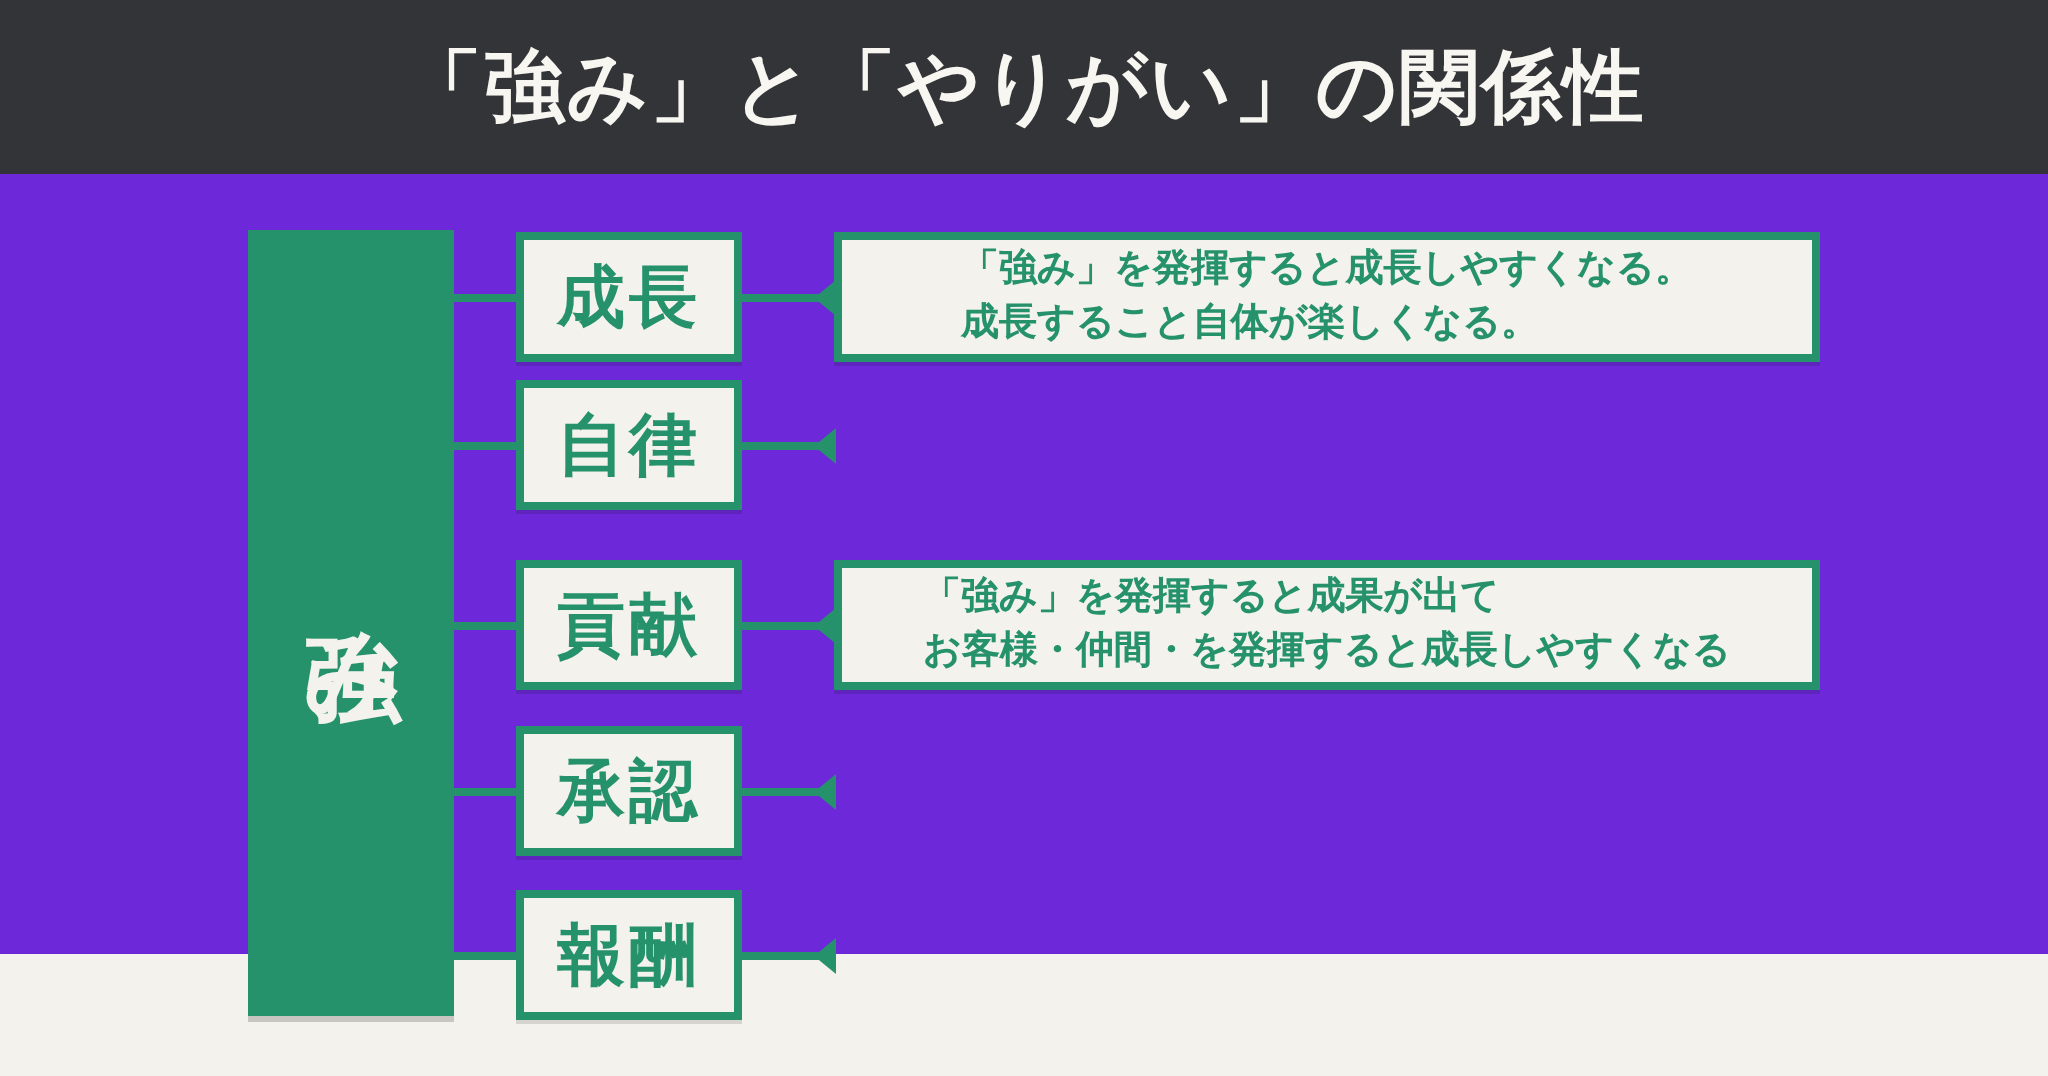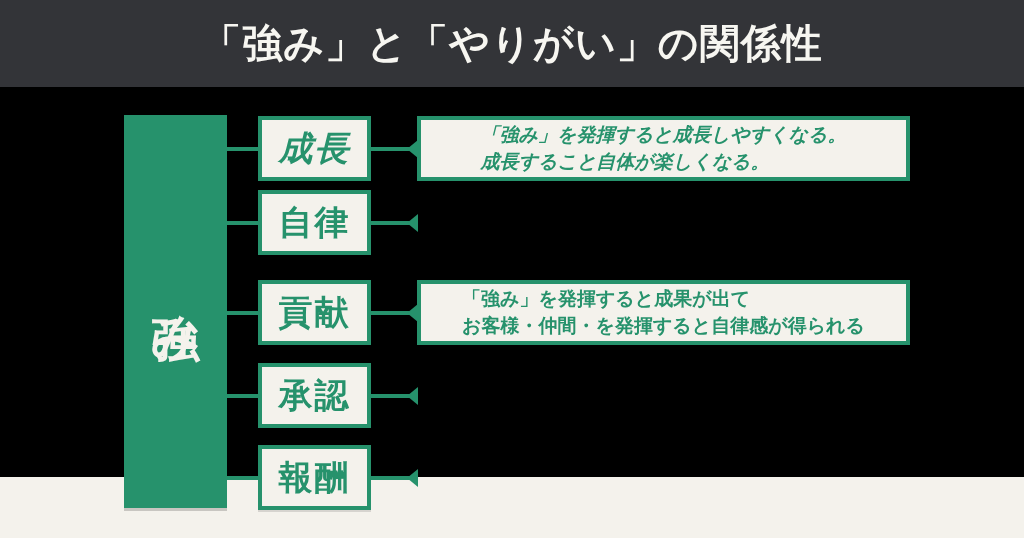--- a/index.html
+++ b/index.html
@@ -5,21 +5,21 @@
   html, body { margin: 0; padding: 0; }
   body {
     width: 1024px; height: 538px;
     font-family: "Liberation Sans", "DejaVu Sans", sans-serif;
     background: #f4f2ec;
     overflow: hidden;
   }
   .canvas {
     position: relative;
     width: 1024px; height: 477px;
-    background: #000000;
+    background: #6d28d9;
   }
   
   .header {
     position: absolute; left: 0; top: 0;
     width: 1024px; height: 87px;
     background: #333438;
     display: flex; align-items: center; justify-content: center;
   }
   .header .title {
     color: #f7f6f1;
@@ -91,21 +91,21 @@
     display: flex; align-items: center; justify-content: center;
   }
   .desc-box .desc-text {
     color: #26926c;
     font-size: 19px;
     font-weight: bold;
     line-height: 1.4;
     text-align: left;
     white-space: pre-line;
   }
-  .row-1 { top: 116px; font-style: italic; }
+  .row-1 { top: 116px; }
   .row-2 { top: 190px; }
   .row-3 { top: 280px; }
   .row-4 { top: 363px; }
   .row-5 { top: 445px; }
 </style>
 </head>
 <body>
 
 <div class="canvas">
 
@@ -141,21 +141,21 @@
 
   <div class="row row-3">
     <div class="connector c1"></div>
     <div class="label-box">
       <span class="label-text">貢献</span>
     </div>
     <div class="connector c2"></div>
     <div class="pointer"></div>
     <div class="desc-box">
       <span class="desc-text">「強み」を発揮すると成果が出て
-お客様・仲間・を発揮すると自律感が得られる</span>
+お客様・仲間・を発揮すると成長しやすくなる</span>
     </div>
   </div>
 
   <div class="row row-4">
     <div class="connector c1"></div>
     <div class="label-box">
       <span class="label-text">承認</span>
     </div>
     <div class="connector c2"></div>
     <div class="pointer"></div>

